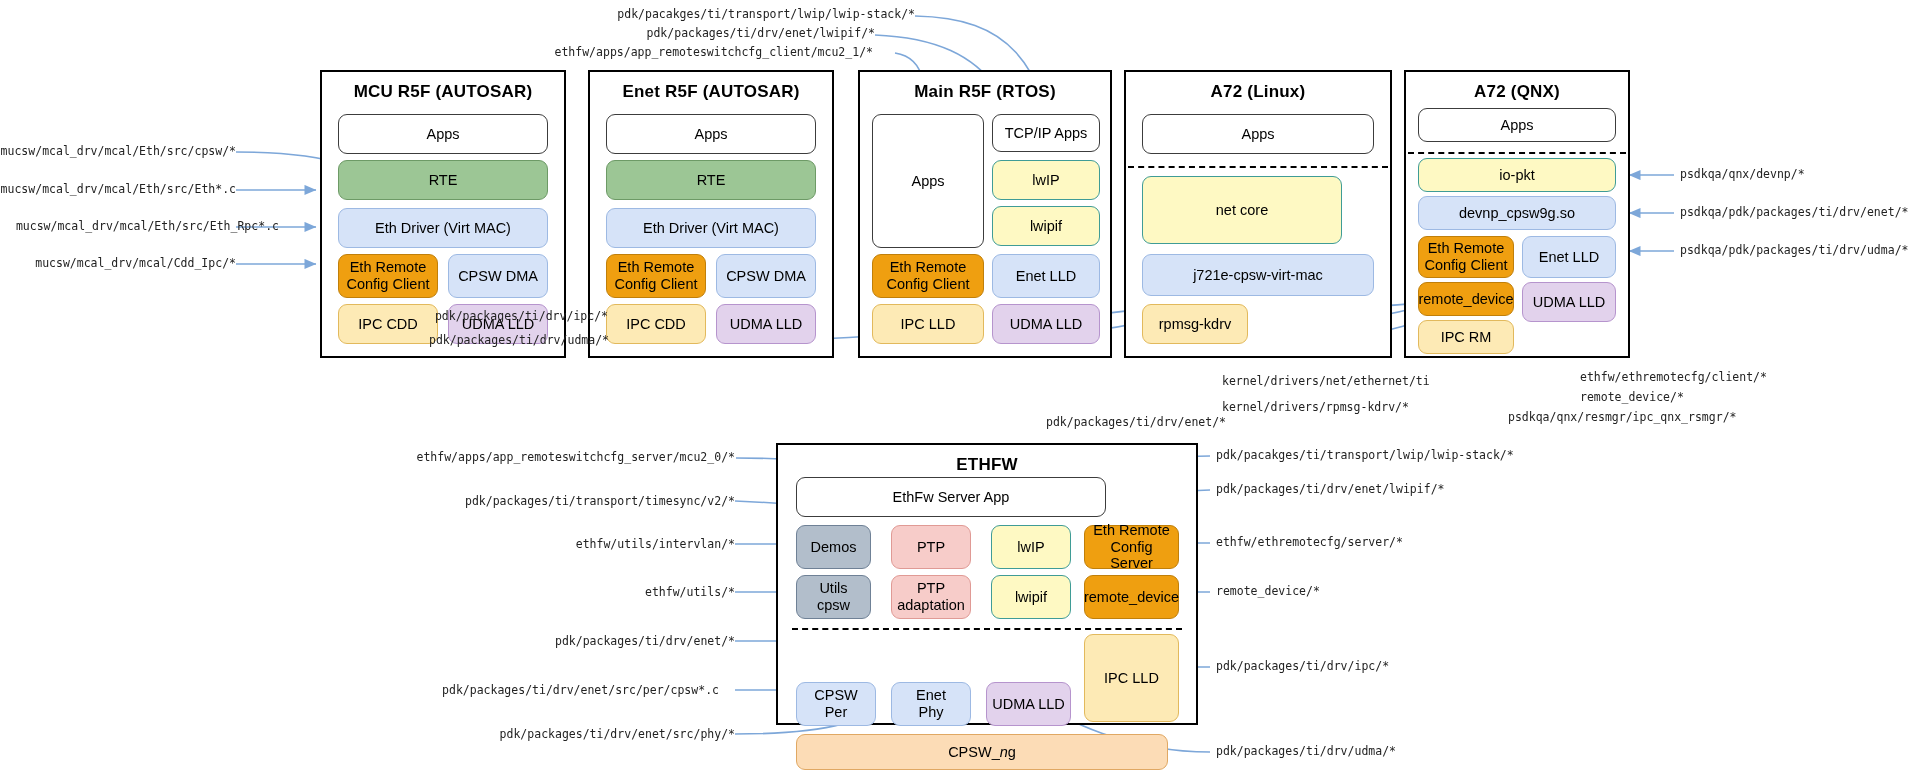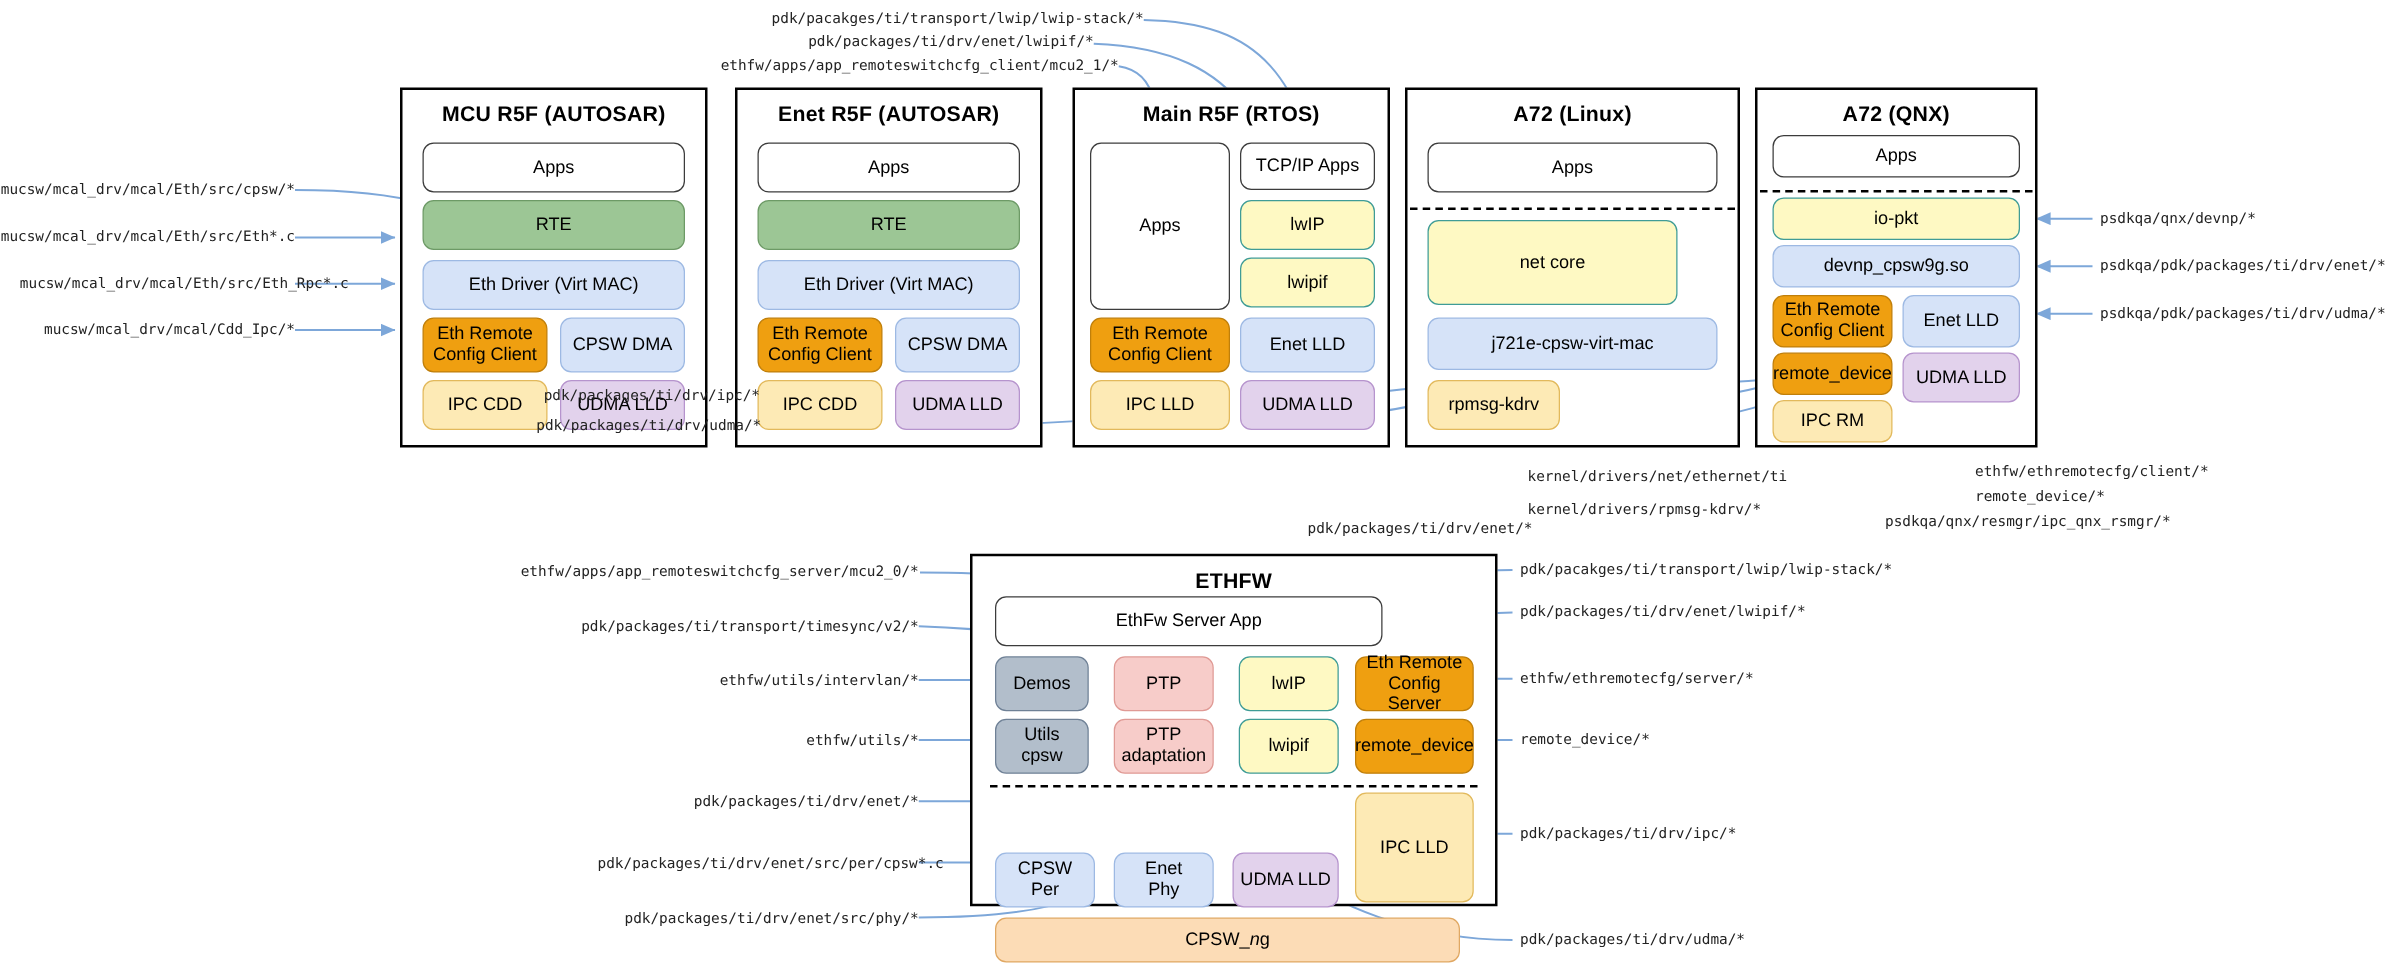--- a/index.html
+++ b/index.html
@@ -90,21 +90,21 @@
       <path d="M1210,667 L1160,667" marker-end="url(#ah)"></path>
       <path d="M1210,752 C1130,752 1060,720 1040,700" marker-end="url(#ah)"></path>
 
       <path d="M1115,460 C1080,470 1045,510 1040,532" marker-end="url(#ah)"></path>
       <path d="M900,500 C910,520 930,535 938,540" marker-end="url(#ah)"></path>
     </g>
   </svg>
 
   <div class="ann r" style="left:430px;top:9px;width:485px;">pdk/pacakges/ti/transport/lwip/lwip-stack/*</div>
   <div class="ann r" style="left:430px;top:28px;width:445px;">pdk/packages/ti/drv/enet/lwipif/*</div>
-  <div class="ann r" style="left:430px;top:47px;width:465px;">ethfw/apps/app_remoteswitchcfg_client/mcu2_1/*</div>
+  <div class="ann r" style="left:408px;top:47px;width:465px;">ethfw/apps/app_remoteswitchcfg_client/mcu2_1/*</div>
 
   <div class="ann r" style="left:0px;top:146px;width:236px;">mucsw/mcal_drv/mcal/Eth/src/cpsw/*</div>
   <div class="ann r" style="left:0px;top:184px;width:236px;">mucsw/mcal_drv/mcal/Eth/src/Eth*.c</div>
   <div class="ann r" style="left:0px;top:221px;width:279px;">mucsw/mcal_drv/mcal/Eth/src/Eth_Rpc*.c</div>
   <div class="ann r" style="left:0px;top:258px;width:236px;">mucsw/mcal_drv/mcal/Cdd_Ipc/*</div>
 
   <div class="panel" style="left:320px;top:70px;width:246px;height:288px;">
     <div class="panel-title">MCU R5F (AUTOSAR)</div>
   </div>
   <div class="blk b-white" style="left:338px;top:114px;width:210px;height:40px;">Apps</div>
@@ -175,21 +175,21 @@
   <div class="ann l" style="left:1222px;top:402px;">kernel/drivers/rpmsg-kdrv/*</div>
   <div class="ann l" style="left:1580px;top:372px;">ethfw/ethremotecfg/client/*</div>
   <div class="ann l" style="left:1580px;top:392px;">remote_device/*</div>
   <div class="ann l" style="left:1508px;top:412px;">psdkqa/qnx/resmgr/ipc_qnx_rsmgr/*</div>
 
   <div class="ann r" style="left:380px;top:452px;width:355px;">ethfw/apps/app_remoteswitchcfg_server/mcu2_0/*</div>
   <div class="ann r" style="left:380px;top:496px;width:355px;">pdk/packages/ti/transport/timesync/v2/*</div>
   <div class="ann r" style="left:380px;top:539px;width:355px;">ethfw/utils/intervlan/*</div>
   <div class="ann r" style="left:380px;top:587px;width:355px;">ethfw/utils/*</div>
   <div class="ann r" style="left:380px;top:636px;width:355px;">pdk/packages/ti/drv/enet/*</div>
-  <div class="ann r" style="left:400px;top:685px;width:355px;text-align:right;">pdk/packages/ti/drv/enet/src/per/cpsw*.c</div>
+  <div class="ann r" style="left:364px;top:685px;width:355px;text-align:right;">pdk/packages/ti/drv/enet/src/per/cpsw*.c</div>
   <div class="ann r" style="left:380px;top:729px;width:355px;">pdk/packages/ti/drv/enet/src/phy/*</div>
 
   <div class="panel" style="left:776px;top:443px;width:422px;height:282px;">
     <div class="panel-title">ETHFW</div>
   </div>
   <div class="blk b-white" style="left:796px;top:477px;width:310px;height:40px;">EthFw Server App</div>
 
   <div class="blk b-gray" style="left:796px;top:525px;width:75px;height:44px;">Demos</div>
   <div class="blk b-red" style="left:891px;top:525px;width:80px;height:44px;">PTP</div>
   <div class="blk b-teal" style="left:991px;top:525px;width:80px;height:44px;">lwIP</div>

